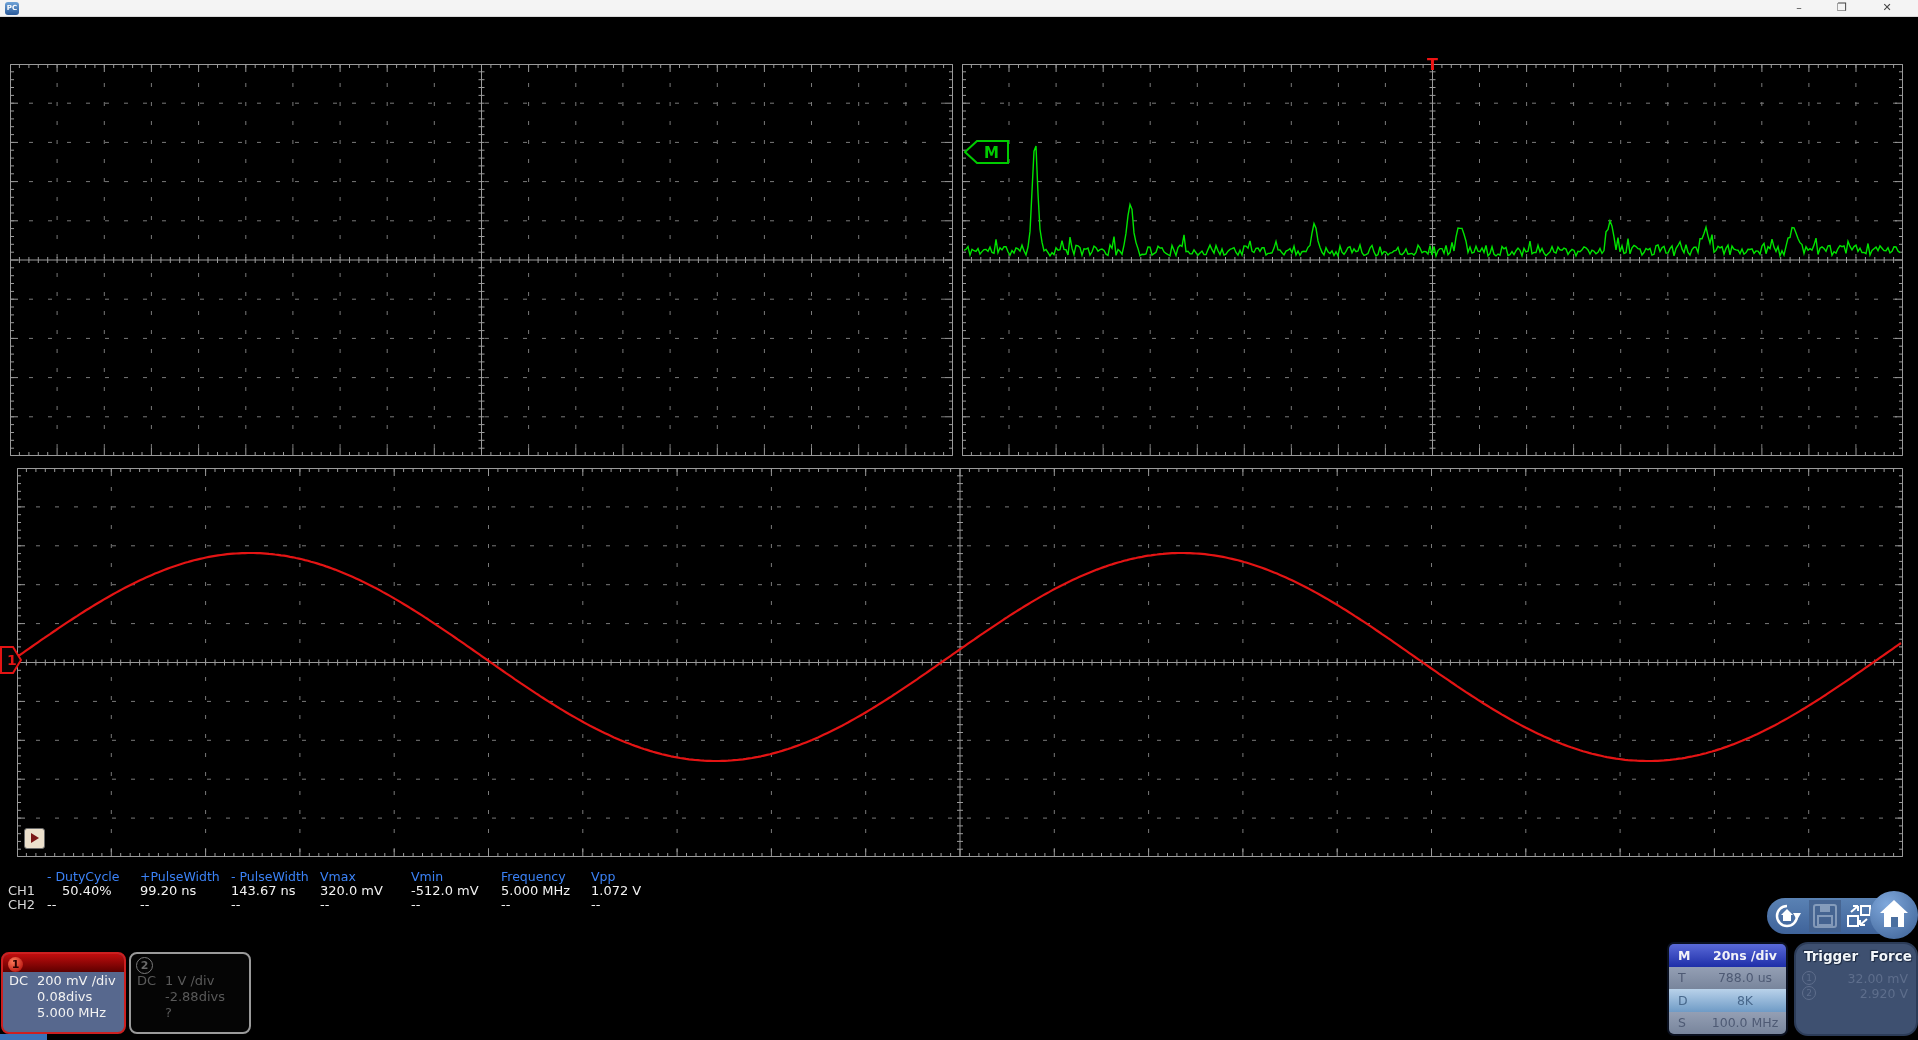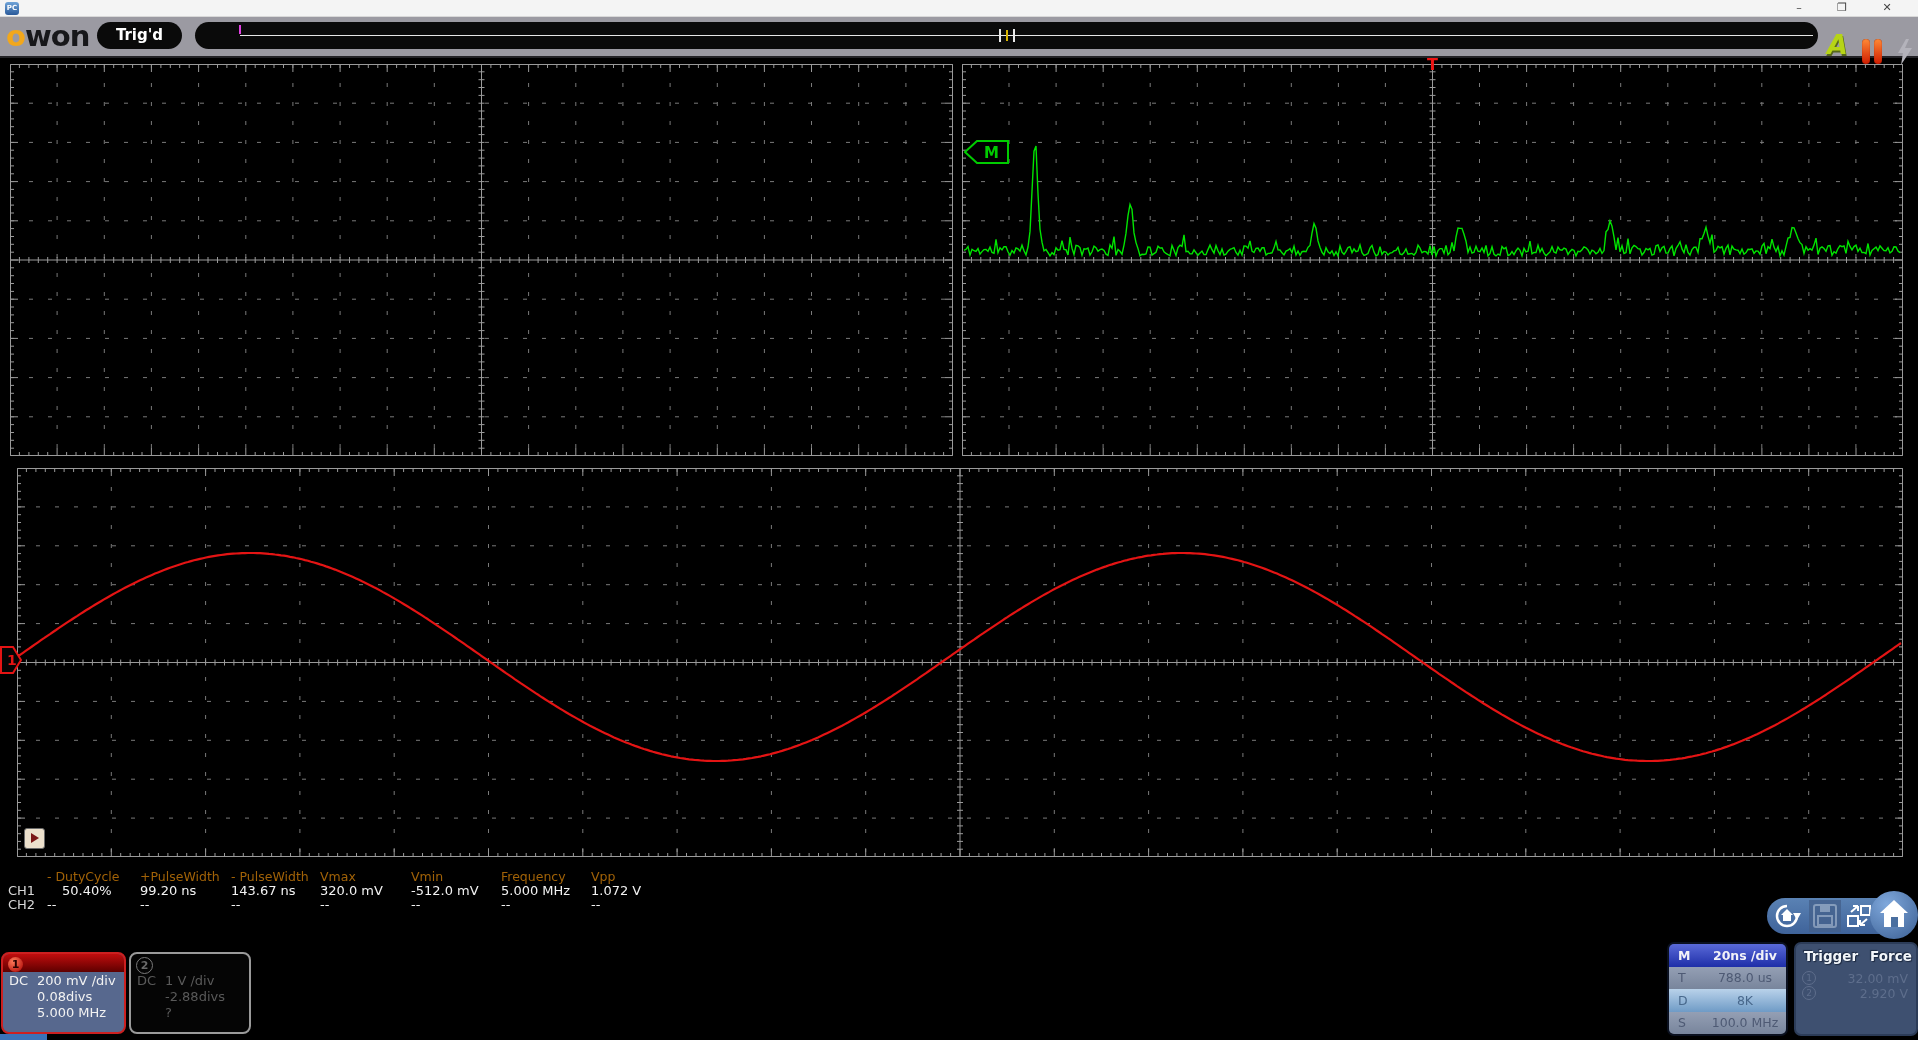--- a/index.html
+++ b/index.html
@@ -37,21 +37,21 @@
           border:2px solid #ee1414;border-radius:14px;background:rgba(0,0,0,.55);
           color:#ee1414;font-size:16.5px;font-weight:bold;letter-spacing:.3px;padding:3px 0 0 10px;line-height:23px;}
   
   .marker{position:absolute;}
   .t-mark{left:1427px;top:55px;color:#ee1414;font-size:16px;font-weight:bold;}
   .expand{left:24px;top:828px;width:19px;height:19px;background:#ece0cc;border:1px solid #6a6a6a;border-radius:3px;}
   .expand i{position:absolute;left:6px;top:4px;width:0;height:0;border-left:8px solid #7a1616;
             border-top:5px solid transparent;border-bottom:5px solid transparent;}
   
   #measure{position:absolute;left:0;top:869px;width:760px;height:46px;color:#f0f0f0;font-size:13px;}
-  #measure .mlab{position:absolute;color:#a16207;font-size:12.5px;}
+  #measure .mlab{position:absolute;color:#3b82f6;font-size:12.5px;}
   #measure .mval{position:absolute;color:#f2f2f2;}
   #measure .mrow{position:absolute;left:8px;color:#d8d8d8;}
   
   .chbox{position:absolute;top:952px;width:125px;height:82px;box-sizing:border-box;border-radius:8px;font-size:13px;}
   #ch1box{left:1px;border:2px solid #cc2020;background:#57688e;color:#f2f2f2;}
   #ch1box .hdr{height:18px;border-radius:6px 6px 0 0;background:linear-gradient(#c00d0d,#5e0000);}
   #ch2box{left:129px;width:122px;border:2px solid #9a9a9a;background:#050505;color:#5a5a5a;}
   #ch2box .hdr{height:18px;}
   .chbadge{position:absolute;left:5px;top:3px;width:15px;height:15px;border-radius:50%;
            text-align:center;line-height:15px;font-size:11px;font-weight:bold;}
@@ -69,21 +69,21 @@
          background:radial-gradient(circle at 35% 28%,#7fa8dc,#3b5f93);}
   .tbpanel{position:absolute;left:1667px;top:942px;width:121px;height:94px;box-sizing:border-box;
            border:2px solid #0b1120;border-radius:7px;overflow:hidden;background:#1a2334;font-size:12.5px;}
   .tb-row{height:22.5px;display:flex;align-items:center;}
   .tb-key{width:26px;padding-left:9px;}
   .tb-val{flex:1;text-align:center;}
   .tb-selected{background:linear-gradient(#5a6ad8,#1e2ea8);color:#f2f2f8;font-weight:bold;}
   .tb-muted{background:linear-gradient(#949fb4,#78859c);color:#4e5a74;}
   .tb-light{background:linear-gradient(#b9d2ea,#6f9bc6);color:#48688c;}
   .trigpanel{position:absolute;left:1794px;top:942px;width:124px;height:94px;box-sizing:border-box;
-             background:#3e5070;border:2px solid #2c3c58;border-radius:7px;}
+             background:#3e5070;border:2px solid #2c3c58;border-radius:14px;}
   .trigbtn{position:absolute;top:2px;height:20px;color:#f2f6fa;font-size:13.5px;font-weight:bold;
            text-align:center;line-height:20px;text-shadow:1px 1px 1px #1c2940,-1px -1px 1px #1c2940;}
   #btn-trigger{left:3px;width:64px;}
   #btn-force{left:70px;width:50px;}
   .tlrow{position:absolute;left:6px;right:8px;height:14px;color:#5e6e8c;font-size:12.5px;}
   .tlrow .circ{position:absolute;left:0;top:0;width:12px;height:12px;border:1px solid #5e6e8c;border-radius:50%;
                font-size:9px;text-align:center;line-height:12px;}
   .tlrow .tl-val{position:absolute;right:0;top:0;}
   .taskfrag{position:absolute;left:0;top:1034px;width:47px;height:6px;background:#3a72b8;}
 </style>
@@ -92,41 +92,20 @@
 
 <div id="app">
 
   <div class="titlebar">
     <div class="pc-icon">PC</div>
     <div class="winbtn" style="left:1786px;">–</div>
     <div class="winbtn" style="left:1829px;">❐</div>
     <div class="winbtn" style="left:1874px;">✕</div>
   </div>
 
-  <div class="toolbar">
-    <div class="logo"><b>o</b><span>won</span></div>
-    <div class="badge">Trig'd</div>
-    <div class="slider">
-      <div class="line"></div>
-      <div class="tick mag"></div>
-      <div class="tick w1"></div>
-      <div class="tick yel"></div>
-      <div class="tick w2"></div>
-    </div>
-    <div class="auto-a">A</div>
-    <div class="pause">
-        <i></i>
-        <i></i>
-      </div>
-    <div class="bolt">
-      <svg width="22" height="28">
-          <polygon points="11,1 3,15 8,15 6,27 17,10 10,10 14,1" fill="#b4b3bb"></polygon>
-        </svg>
-    </div>
-  </div>
 
   <div class="scope" id="win-aux" style="left:10px;top:64px;width:943px;height:392px;">
       <svg width="943" height="392">
         <path d="M47.1,0 V392 M94.3,0 V392 M141.4,0 V392 M188.6,0 V392 M235.8,0 V392 M282.9,0 V392 M330.1,0 V392 M377.2,0 V392 M424.3,0 V392 M518.6,0 V392 M565.8,0 V392 M612.9,0 V392 M660.1,0 V392 M707.3,0 V392 M754.4,0 V392 M801.5,0 V392 M848.7,0 V392 M895.9,0 V392 M0,39.2 H943 M0,78.4 H943 M0,117.6 H943 M0,156.8 H943 M0,235.2 H943 M0,274.4 H943 M0,313.6 H943 M0,352.8 H943" stroke="#7a7a7a" stroke-width="1" stroke-dasharray="4 15" fill="none"></path>
         <path d="M0.5,0.5 H942.5 V391.5 H0.5 Z M0.0,0 V8 M0.0,392 V384 M0.0,193.0 V199.0 M9.4,0 V4 M9.4,392 V388 M9.4,193.0 V199.0 M18.9,0 V4 M18.9,392 V388 M18.9,193.0 V199.0 M28.3,0 V4 M28.3,392 V388 M28.3,193.0 V199.0 M37.7,0 V4 M37.7,392 V388 M37.7,193.0 V199.0 M47.1,0 V8 M47.1,392 V384 M47.1,193.0 V199.0 M56.6,0 V4 M56.6,392 V388 M56.6,193.0 V199.0 M66.0,0 V4 M66.0,392 V388 M66.0,193.0 V199.0 M75.4,0 V4 M75.4,392 V388 M75.4,193.0 V199.0 M84.9,0 V4 M84.9,392 V388 M84.9,193.0 V199.0 M94.3,0 V8 M94.3,392 V384 M94.3,193.0 V199.0 M103.7,0 V4 M103.7,392 V388 M103.7,193.0 V199.0 M113.2,0 V4 M113.2,392 V388 M113.2,193.0 V199.0 M122.6,0 V4 M122.6,392 V388 M122.6,193.0 V199.0 M132.0,0 V4 M132.0,392 V388 M132.0,193.0 V199.0 M141.4,0 V8 M141.4,392 V384 M141.4,193.0 V199.0 M150.9,0 V4 M150.9,392 V388 M150.9,193.0 V199.0 M160.3,0 V4 M160.3,392 V388 M160.3,193.0 V199.0 M169.7,0 V4 M169.7,392 V388 M169.7,193.0 V199.0 M179.2,0 V4 M179.2,392 V388 M179.2,193.0 V199.0 M188.6,0 V8 M188.6,392 V384 M188.6,193.0 V199.0 M198.0,0 V4 M198.0,392 V388 M198.0,193.0 V199.0 M207.5,0 V4 M207.5,392 V388 M207.5,193.0 V199.0 M216.9,0 V4 M216.9,392 V388 M216.9,193.0 V199.0 M226.3,0 V4 M226.3,392 V388 M226.3,193.0 V199.0 M235.8,0 V8 M235.8,392 V384 M235.8,193.0 V199.0 M245.2,0 V4 M245.2,392 V388 M245.2,193.0 V199.0 M254.6,0 V4 M254.6,392 V388 M254.6,193.0 V199.0 M264.0,0 V4 M264.0,392 V388 M264.0,193.0 V199.0 M273.5,0 V4 M273.5,392 V388 M273.5,193.0 V199.0 M282.9,0 V8 M282.9,392 V384 M282.9,193.0 V199.0 M292.3,0 V4 M292.3,392 V388 M292.3,193.0 V199.0 M301.8,0 V4 M301.8,392 V388 M301.8,193.0 V199.0 M311.2,0 V4 M311.2,392 V388 M311.2,193.0 V199.0 M320.6,0 V4 M320.6,392 V388 M320.6,193.0 V199.0 M330.1,0 V8 M330.1,392 V384 M330.1,193.0 V199.0 M339.5,0 V4 M339.5,392 V388 M339.5,193.0 V199.0 M348.9,0 V4 M348.9,392 V388 M348.9,193.0 V199.0 M358.3,0 V4 M358.3,392 V388 M358.3,193.0 V199.0 M367.8,0 V4 M367.8,392 V388 M367.8,193.0 V199.0 M377.2,0 V8 M377.2,392 V384 M377.2,193.0 V199.0 M386.6,0 V4 M386.6,392 V388 M386.6,193.0 V199.0 M396.1,0 V4 M396.1,392 V388 M396.1,193.0 V199.0 M405.5,0 V4 M405.5,392 V388 M405.5,193.0 V199.0 M414.9,0 V4 M414.9,392 V388 M414.9,193.0 V199.0 M424.3,0 V8 M424.3,392 V384 M424.3,193.0 V199.0 M433.8,0 V4 M433.8,392 V388 M433.8,193.0 V199.0 M443.2,0 V4 M443.2,392 V388 M443.2,193.0 V199.0 M452.6,0 V4 M452.6,392 V388 M452.6,193.0 V199.0 M462.1,0 V4 M462.1,392 V388 M462.1,193.0 V199.0 M471.5,0 V8 M471.5,392 V384 M471.5,193.0 V199.0 M480.9,0 V4 M480.9,392 V388 M480.9,193.0 V199.0 M490.4,0 V4 M490.4,392 V388 M490.4,193.0 V199.0 M499.8,0 V4 M499.8,392 V388 M499.8,193.0 V199.0 M509.2,0 V4 M509.2,392 V388 M509.2,193.0 V199.0 M518.6,0 V8 M518.6,392 V384 M518.6,193.0 V199.0 M528.1,0 V4 M528.1,392 V388 M528.1,193.0 V199.0 M537.5,0 V4 M537.5,392 V388 M537.5,193.0 V199.0 M546.9,0 V4 M546.9,392 V388 M546.9,193.0 V199.0 M556.4,0 V4 M556.4,392 V388 M556.4,193.0 V199.0 M565.8,0 V8 M565.8,392 V384 M565.8,193.0 V199.0 M575.2,0 V4 M575.2,392 V388 M575.2,193.0 V199.0 M584.7,0 V4 M584.7,392 V388 M584.7,193.0 V199.0 M594.1,0 V4 M594.1,392 V388 M594.1,193.0 V199.0 M603.5,0 V4 M603.5,392 V388 M603.5,193.0 V199.0 M612.9,0 V8 M612.9,392 V384 M612.9,193.0 V199.0 M622.4,0 V4 M622.4,392 V388 M622.4,193.0 V199.0 M631.8,0 V4 M631.8,392 V388 M631.8,193.0 V199.0 M641.2,0 V4 M641.2,392 V388 M641.2,193.0 V199.0 M650.7,0 V4 M650.7,392 V388 M650.7,193.0 V199.0 M660.1,0 V8 M660.1,392 V384 M660.1,193.0 V199.0 M669.5,0 V4 M669.5,392 V388 M669.5,193.0 V199.0 M679.0,0 V4 M679.0,392 V388 M679.0,193.0 V199.0 M688.4,0 V4 M688.4,392 V388 M688.4,193.0 V199.0 M697.8,0 V4 M697.8,392 V388 M697.8,193.0 V199.0 M707.3,0 V8 M707.3,392 V384 M707.3,193.0 V199.0 M716.7,0 V4 M716.7,392 V388 M716.7,193.0 V199.0 M726.1,0 V4 M726.1,392 V388 M726.1,193.0 V199.0 M735.5,0 V4 M735.5,392 V388 M735.5,193.0 V199.0 M745.0,0 V4 M745.0,392 V388 M745.0,193.0 V199.0 M754.4,0 V8 M754.4,392 V384 M754.4,193.0 V199.0 M763.8,0 V4 M763.8,392 V388 M763.8,193.0 V199.0 M773.3,0 V4 M773.3,392 V388 M773.3,193.0 V199.0 M782.7,0 V4 M782.7,392 V388 M782.7,193.0 V199.0 M792.1,0 V4 M792.1,392 V388 M792.1,193.0 V199.0 M801.5,0 V8 M801.5,392 V384 M801.5,193.0 V199.0 M811.0,0 V4 M811.0,392 V388 M811.0,193.0 V199.0 M820.4,0 V4 M820.4,392 V388 M820.4,193.0 V199.0 M829.8,0 V4 M829.8,392 V388 M829.8,193.0 V199.0 M839.3,0 V4 M839.3,392 V388 M839.3,193.0 V199.0 M848.7,0 V8 M848.7,392 V384 M848.7,193.0 V199.0 M858.1,0 V4 M858.1,392 V388 M858.1,193.0 V199.0 M867.6,0 V4 M867.6,392 V388 M867.6,193.0 V199.0 M877.0,0 V4 M877.0,392 V388 M877.0,193.0 V199.0 M886.4,0 V4 M886.4,392 V388 M886.4,193.0 V199.0 M895.9,0 V8 M895.9,392 V384 M895.9,193.0 V199.0 M905.3,0 V4 M905.3,392 V388 M905.3,193.0 V199.0 M914.7,0 V4 M914.7,392 V388 M914.7,193.0 V199.0 M924.1,0 V4 M924.1,392 V388 M924.1,193.0 V199.0 M933.6,0 V4 M933.6,392 V388 M933.6,193.0 V199.0 M943.0,0 V8 M943.0,392 V384 M943.0,193.0 V199.0 M0,0.0 H8 M943,0.0 H935 M468.5,0.0 H474.5 M0,7.8 H4 M943,7.8 H939 M468.5,7.8 H474.5 M0,15.7 H4 M943,15.7 H939 M468.5,15.7 H474.5 M0,23.5 H4 M943,23.5 H939 M468.5,23.5 H474.5 M0,31.4 H4 M943,31.4 H939 M468.5,31.4 H474.5 M0,39.2 H8 M943,39.2 H935 M468.5,39.2 H474.5 M0,47.0 H4 M943,47.0 H939 M468.5,47.0 H474.5 M0,54.9 H4 M943,54.9 H939 M468.5,54.9 H474.5 M0,62.7 H4 M943,62.7 H939 M468.5,62.7 H474.5 M0,70.6 H4 M943,70.6 H939 M468.5,70.6 H474.5 M0,78.4 H8 M943,78.4 H935 M468.5,78.4 H474.5 M0,86.2 H4 M943,86.2 H939 M468.5,86.2 H474.5 M0,94.1 H4 M943,94.1 H939 M468.5,94.1 H474.5 M0,101.9 H4 M943,101.9 H939 M468.5,101.9 H474.5 M0,109.8 H4 M943,109.8 H939 M468.5,109.8 H474.5 M0,117.6 H8 M943,117.6 H935 M468.5,117.6 H474.5 M0,125.4 H4 M943,125.4 H939 M468.5,125.4 H474.5 M0,133.3 H4 M943,133.3 H939 M468.5,133.3 H474.5 M0,141.1 H4 M943,141.1 H939 M468.5,141.1 H474.5 M0,149.0 H4 M943,149.0 H939 M468.5,149.0 H474.5 M0,156.8 H8 M943,156.8 H935 M468.5,156.8 H474.5 M0,164.6 H4 M943,164.6 H939 M468.5,164.6 H474.5 M0,172.5 H4 M943,172.5 H939 M468.5,172.5 H474.5 M0,180.3 H4 M943,180.3 H939 M468.5,180.3 H474.5 M0,188.2 H4 M943,188.2 H939 M468.5,188.2 H474.5 M0,196.0 H8 M943,196.0 H935 M468.5,196.0 H474.5 M0,203.8 H4 M943,203.8 H939 M468.5,203.8 H474.5 M0,211.7 H4 M943,211.7 H939 M468.5,211.7 H474.5 M0,219.5 H4 M943,219.5 H939 M468.5,219.5 H474.5 M0,227.4 H4 M943,227.4 H939 M468.5,227.4 H474.5 M0,235.2 H8 M943,235.2 H935 M468.5,235.2 H474.5 M0,243.0 H4 M943,243.0 H939 M468.5,243.0 H474.5 M0,250.9 H4 M943,250.9 H939 M468.5,250.9 H474.5 M0,258.7 H4 M943,258.7 H939 M468.5,258.7 H474.5 M0,266.6 H4 M943,266.6 H939 M468.5,266.6 H474.5 M0,274.4 H8 M943,274.4 H935 M468.5,274.4 H474.5 M0,282.2 H4 M943,282.2 H939 M468.5,282.2 H474.5 M0,290.1 H4 M943,290.1 H939 M468.5,290.1 H474.5 M0,297.9 H4 M943,297.9 H939 M468.5,297.9 H474.5 M0,305.8 H4 M943,305.8 H939 M468.5,305.8 H474.5 M0,313.6 H8 M943,313.6 H935 M468.5,313.6 H474.5 M0,321.4 H4 M943,321.4 H939 M468.5,321.4 H474.5 M0,329.3 H4 M943,329.3 H939 M468.5,329.3 H474.5 M0,337.1 H4 M943,337.1 H939 M468.5,337.1 H474.5 M0,345.0 H4 M943,345.0 H939 M468.5,345.0 H474.5 M0,352.8 H8 M943,352.8 H935 M468.5,352.8 H474.5 M0,360.6 H4 M943,360.6 H939 M468.5,360.6 H474.5 M0,368.5 H4 M943,368.5 H939 M468.5,368.5 H474.5 M0,376.3 H4 M943,376.3 H939 M468.5,376.3 H474.5 M0,384.2 H4 M943,384.2 H939 M468.5,384.2 H474.5 M0,392.0 H8 M943,392.0 H935 M468.5,392.0 H474.5 M471.5,0 V392 M0,196 H943" stroke="#9a9a9a" stroke-width="1" fill="none"></path>
       </svg>
     </div>
   <div class="scope" id="win-fft" style="left:962px;top:64px;width:941px;height:392px;">
       <svg width="941" height="392">
         <path d="M47.0,0 V392 M94.1,0 V392 M141.1,0 V392 M188.2,0 V392 M235.3,0 V392 M282.3,0 V392 M329.3,0 V392 M376.4,0 V392 M423.4,0 V392 M517.5,0 V392 M564.6,0 V392 M611.6,0 V392 M658.7,0 V392 M705.8,0 V392 M752.8,0 V392 M799.8,0 V392 M846.9,0 V392 M893.9,0 V392 M0,39.2 H941 M0,78.4 H941 M0,117.6 H941 M0,156.8 H941 M0,235.2 H941 M0,274.4 H941 M0,313.6 H941 M0,352.8 H941" stroke="#7a7a7a" stroke-width="1" stroke-dasharray="4 15" fill="none"></path>

